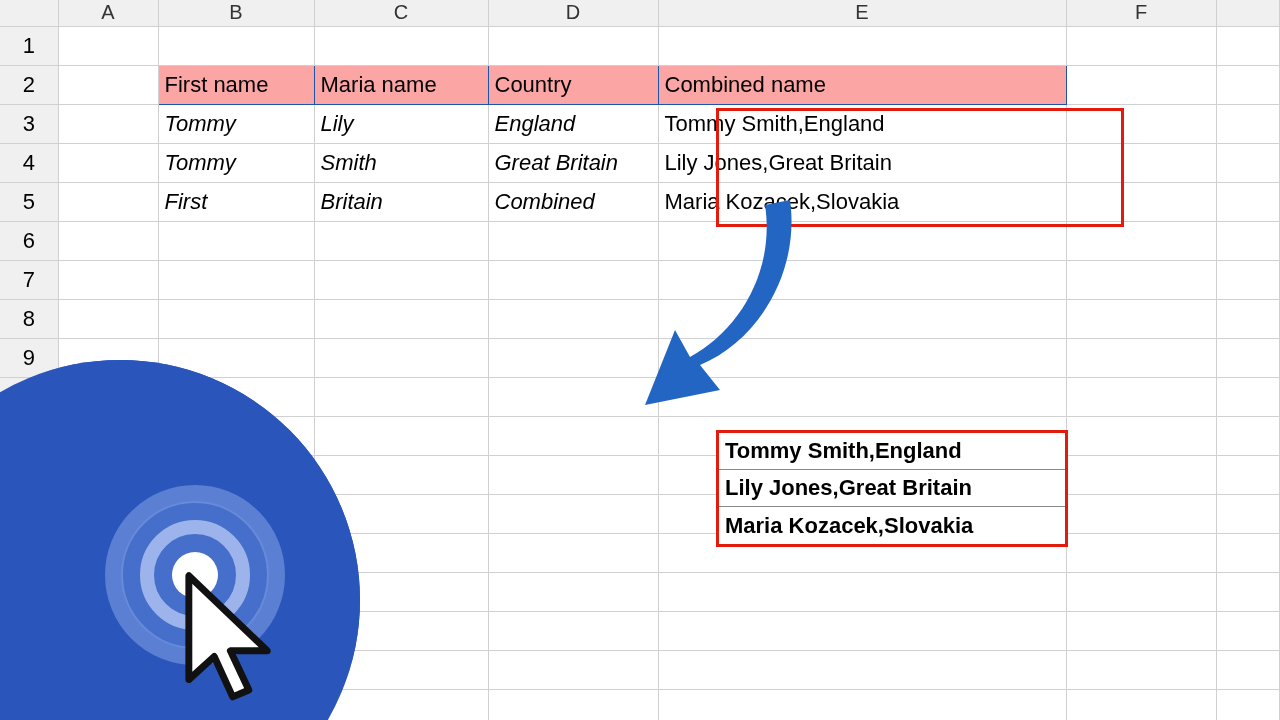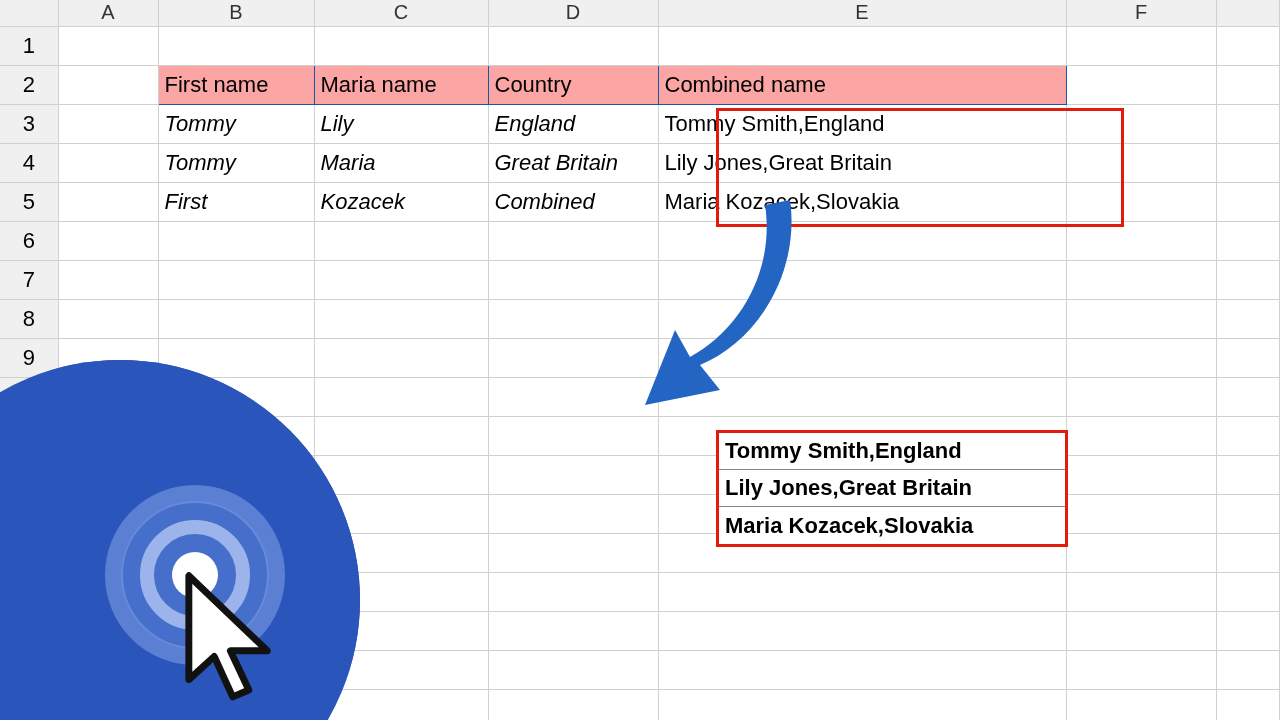--- a/index.html
+++ b/index.html
@@ -211,31 +211,31 @@
     <td class="datacell">Lily</td>
     <td class="datacell">England</td>
     <td class="combined">Tommy Smith,England</td>
     <td></td>
     <td></td>
   </tr>
   <tr>
     <td class="rowhead">4</td>
     <td></td>
     <td class="datacell">Tommy</td>
-    <td class="datacell">Maria</td>
+    <td class="datacell">Smith</td>
     <td class="datacell">Great Britain</td>
     <td class="combined">Lily  Jones,Great Britain</td>
     <td></td>
     <td></td>
   </tr>
   <tr>
     <td class="rowhead">5</td>
     <td></td>
     <td class="datacell">First</td>
-    <td class="datacell">Kozacek</td>
+    <td class="datacell">Britain</td>
     <td class="datacell">Combined</td>
     <td class="combined">Maria Kozacek,Slovakia</td>
     <td></td>
     <td></td>
   </tr>
   <tr>
           <td class="rowhead">6</td>
           <td></td>
           <td></td>
           <td></td>

